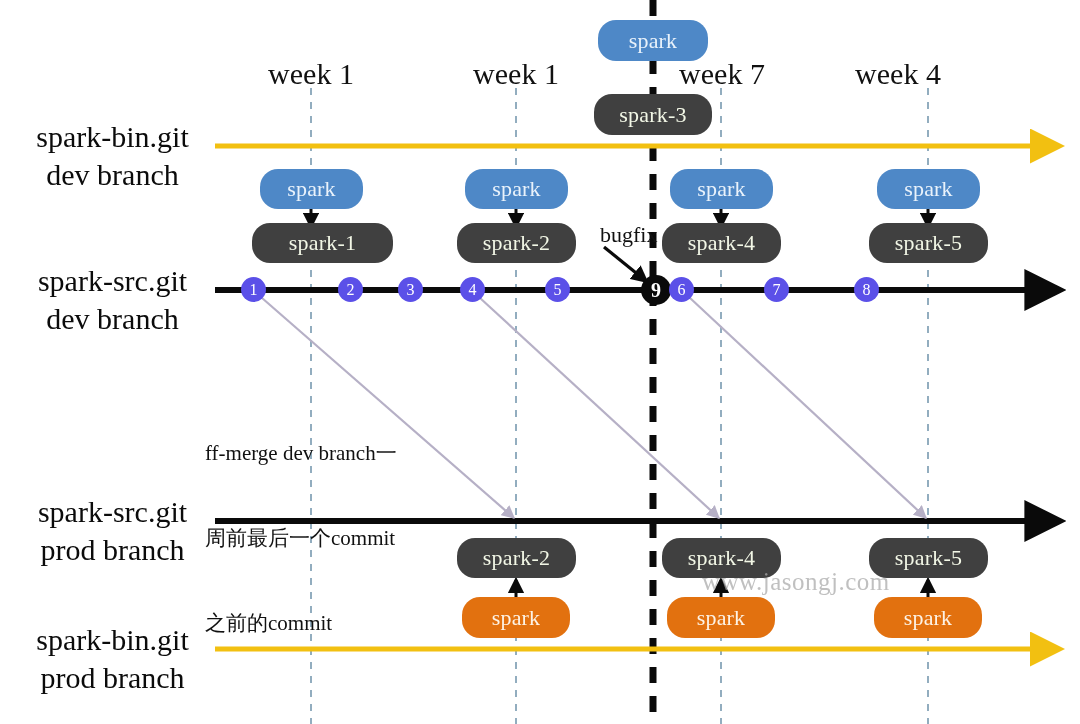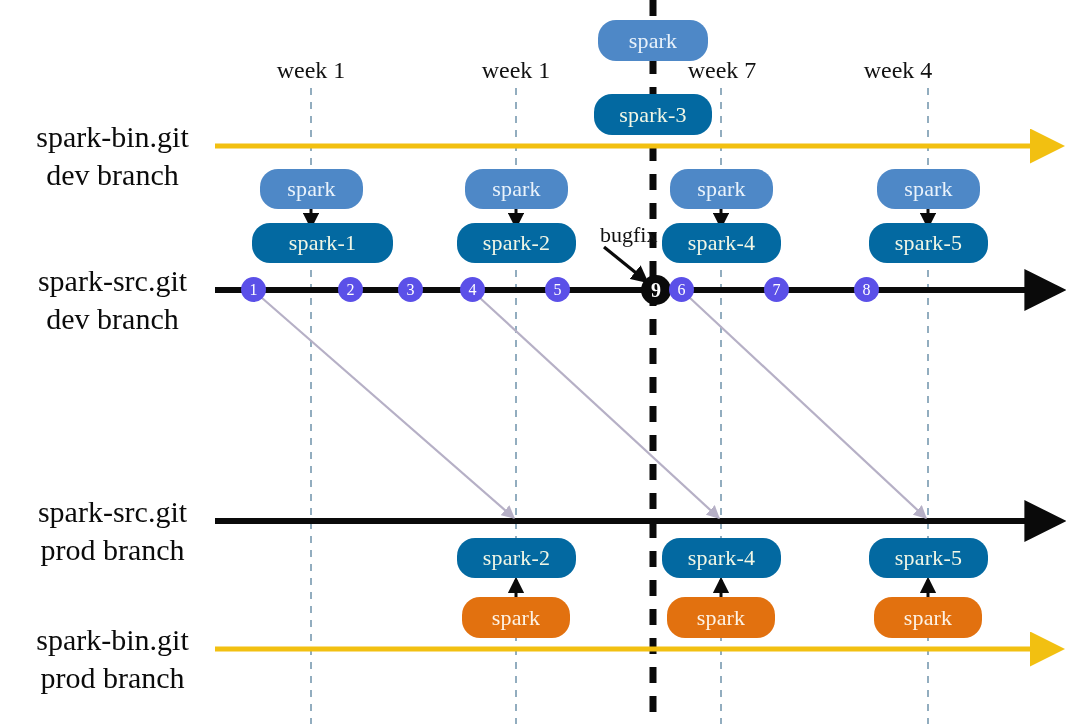--- a/index.html
+++ b/index.html
@@ -15,36 +15,36 @@
   .lbl{
     position:absolute;
     text-align:center;
     font-size:30px;
     line-height:1.28;
     color:#0b0b0b;
     white-space:nowrap;
   }
   .weeklbl{
     position:absolute;
-    font-size:24px;
+    font-size:30px;
     color:#111;
     text-align:center;
     white-space:nowrap;
   }
   .box{
     position:absolute;
     border-radius:18px;
     display:flex;align-items:center;justify-content:center;
     font-size:22px;
     color:#f4f7ef;
     white-space:nowrap;
     letter-spacing:.2px;
   }
   .box.blue{background:#4e88c7;color:#e9f2fb;}
-  .box.green{background:#0369a1;color:#f2f7e6;}
+  .box.green{background:#404040;color:#f2f7e6;}
   .box.orange{background:#e2710f;color:#fdf3e6;}
 
   .dot{
     position:absolute;
     width:25px;height:25px;border-radius:50%;
     background:#5b50e8;
     display:flex;align-items:center;justify-content:center;
     color:#fff;font-size:16px;
     font-family:"Liberation Serif","DejaVu Serif",serif;
   }
@@ -181,15 +181,21 @@
   <div class="dot" style="left:398px;top:277px;">3</div>
   <div class="dot" style="left:460px;top:277px;">4</div>
   <div class="dot" style="left:545px;top:277px;">5</div>
   <div class="dot black" style="left:641px;top:275px;">9</div>
   <div class="dot" style="left:669px;top:277px;">6</div>
   <div class="dot" style="left:764px;top:277px;">7</div>
   <div class="dot" style="left:854px;top:277px;">8</div>
 
   <div class="bugfix" style="left:576px;top:222px;">bugfix</div>
 
-
+  <div class="note" style="left:205px;top:382px;">
+    <div>ff-merge dev branch一</div>
+    <div>周前最后一个commit</div>
+    <div>之前的commit</div>
+  </div>
+
+  <div class="watermark" style="left:702px;top:568px;">www.jasongj.com</div>
 
 </div>
 
 </body></html>

